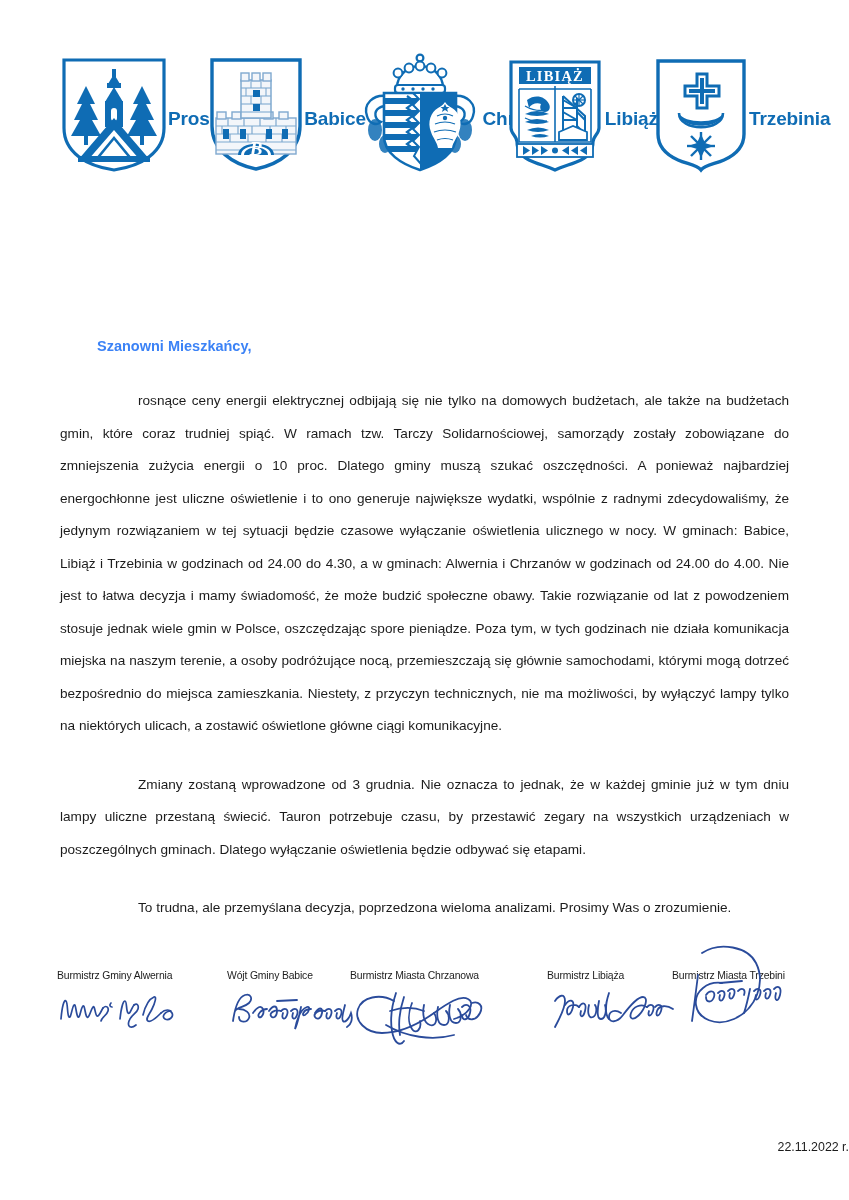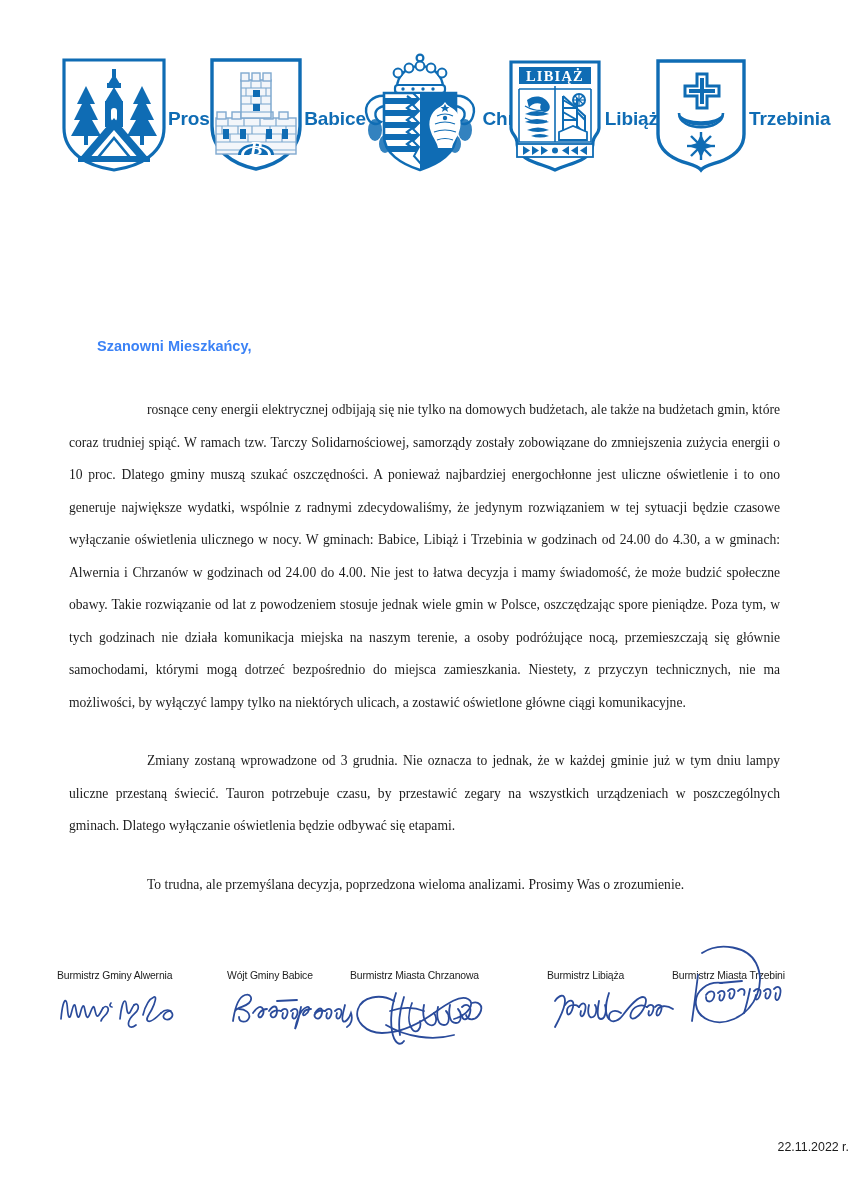--- a/index.html
+++ b/index.html
@@ -69,23 +69,22 @@
     left: 60px;
     top: 385px;
     width: 729px;
     font-size: 13.6px;
     line-height: 32.5px;
     color: #1c1c1c;
     text-align: justify;
     text-justify: inter-word;
   }
   .body-text p {
-    margin: 9px;
+    margin: 0;
     text-indent: 78px;
-    font-family: Liberation Serif, serif;
   }
   .body-text p.gap {
     margin-top: 26px;
   }
 
   
   .sig-row {
     position: absolute;
     left: 57px;
     top: 940px;

